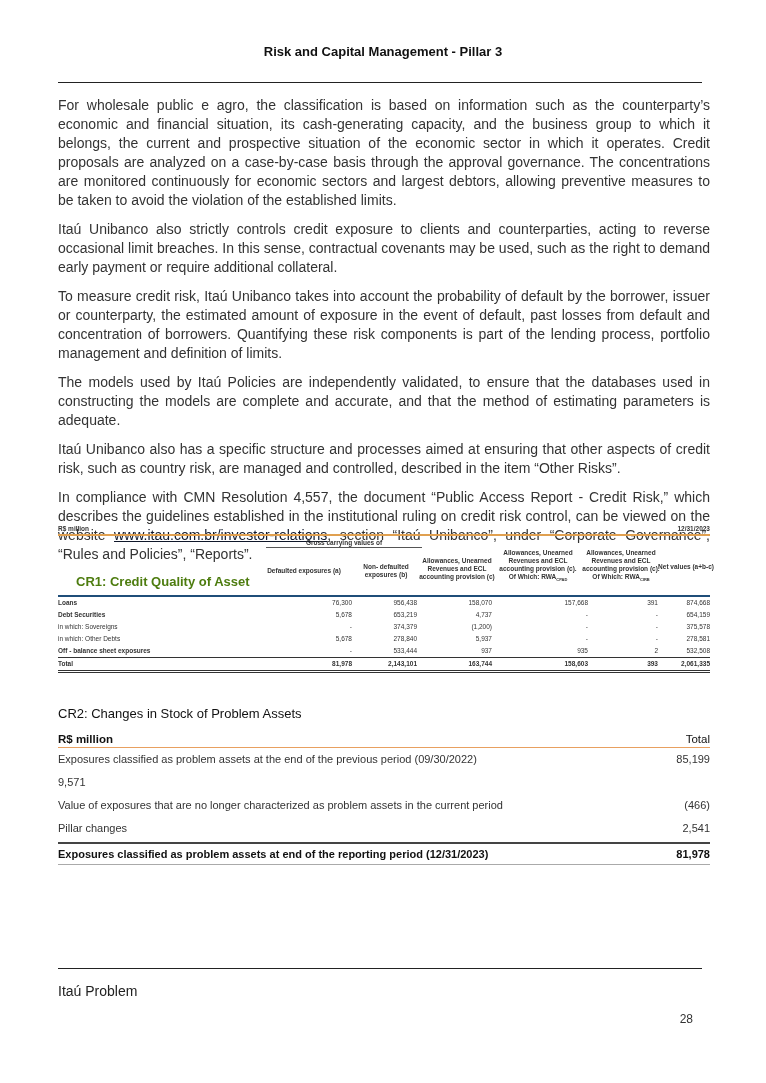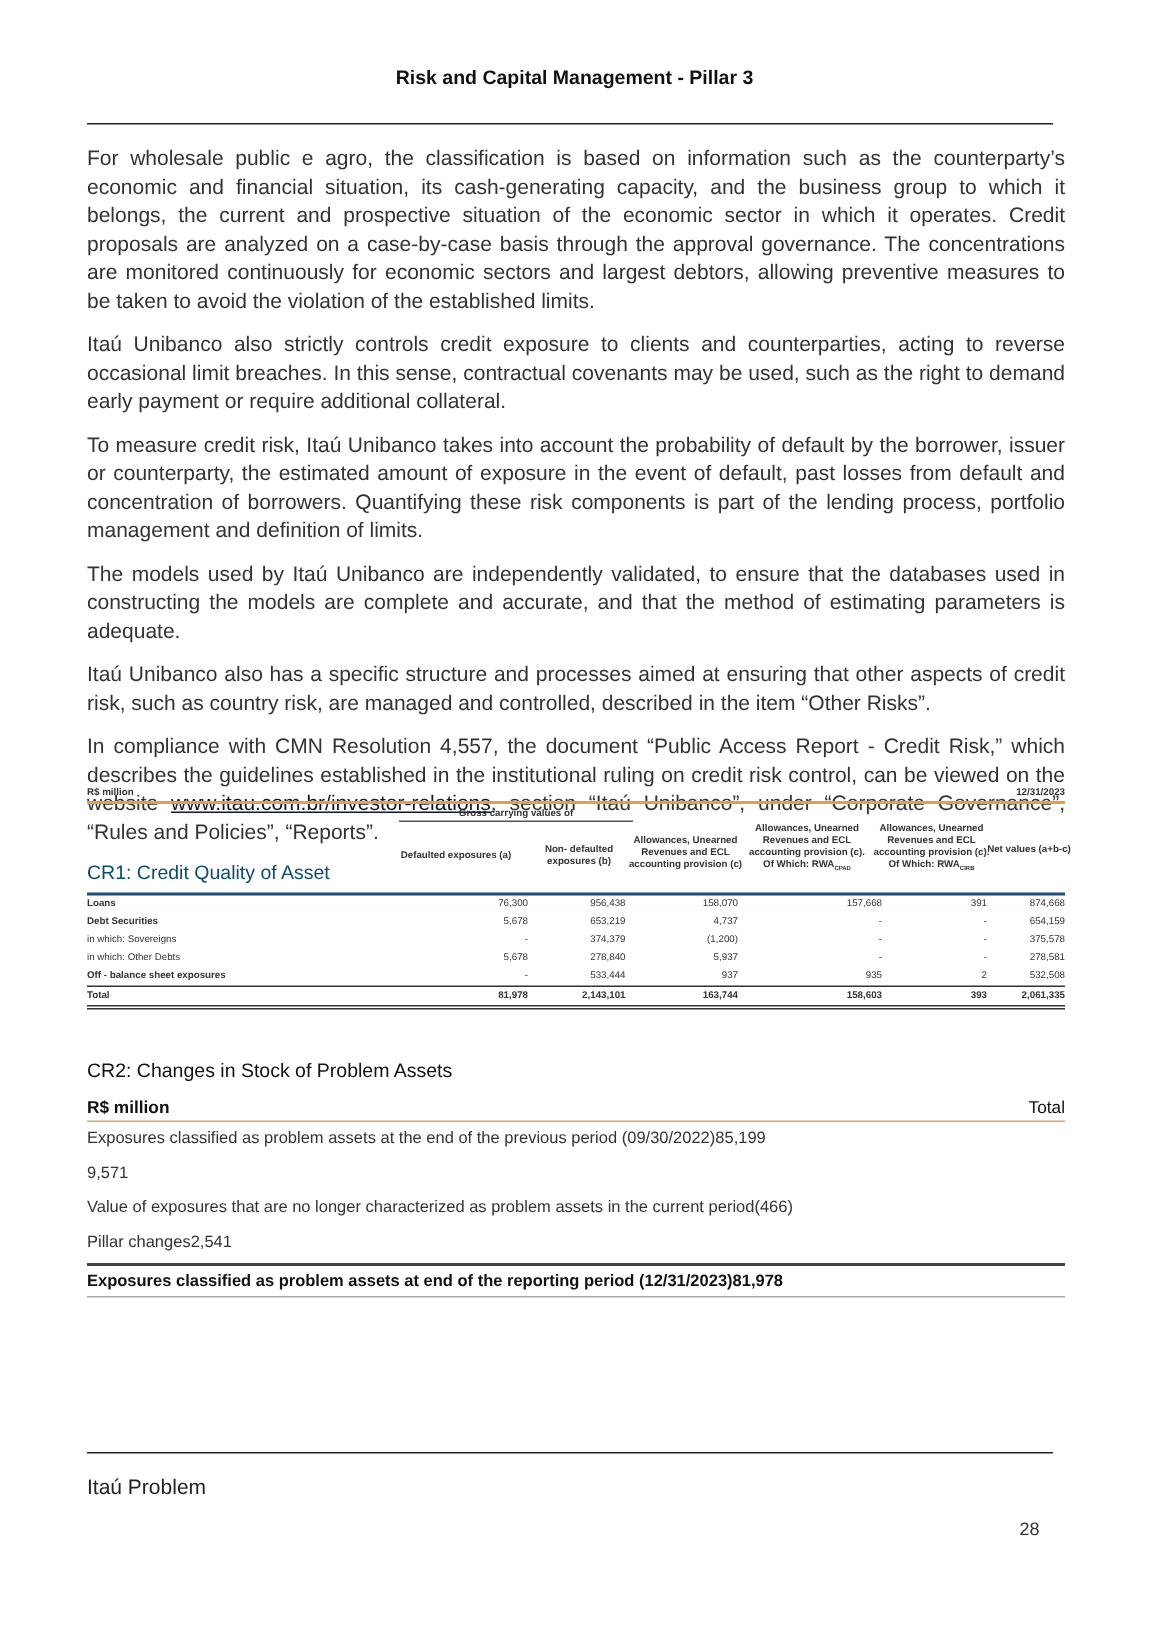--- a/index.html
+++ b/index.html
@@ -2,57 +2,57 @@
 <html><head>
 <meta charset="utf-8">
 <style>
   html, body { margin:0; padding:0; background:#ffffff; }
   body { width:766px; height:1083px; position:relative; font-family:"Liberation Sans", sans-serif; color:#222; overflow:hidden; }
   .page-header { position:absolute; top:44px; left:0; width:766px; text-align:center; font-size:13px; font-weight:bold; color:#111; }
   .header-rule { position:absolute; top:82px; left:58px; width:644px; border-top:1px solid #222; }
   .body { position:absolute; top:96px; left:58px; width:652px; }
   .para { font-size:14px; line-height:19px; text-align:justify; margin:0 0 10px 0; color:#333; }
   .para a { color:#0f172a; text-decoration:underline; }
-  .section-title { font-size:13px; font-weight:normal; color:#0c4a6e; margin:4px 0 6px 0; }
+  .section-title { font-size:13px; font-weight:bold; color:#4d7c0f; margin:4px 0 6px 18px; }
   
   .cr1 { position:absolute; top:525px; left:58px; width:652px; font-size:6.5px; color:#333; }
   .cr1-top { display:flex; justify-content:space-between; font-weight:bold; padding:0 0 2px 0; border-bottom:2px solid #e0a050; }
   .cr1-gcv { position:absolute; top:14px; left:208px; width:156px; text-align:center; font-weight:bold; border-bottom:1px solid #555; padding-bottom:1px; }
   .cr1-heads { position:absolute; top:24px; left:0; width:652px; height:42px; }
   .cr1-heads .h { position:absolute; font-weight:bold; text-align:center; line-height:8px; }
   .cr1-body { position:absolute; top:70px; left:0; width:652px; border-top:2px solid #1f4e79; }
   .cr1-row { display:flex; height:12px; line-height:12px; }
   .cr1-row .lbl { width:200px; }
   .cr1-row .c { text-align:right; }
   .cr1-row.bold { font-weight:bold; }
   .cr1-row.total { font-weight:bold; border-top:1px solid #333; border-bottom:3px double #333; }
   .w1{width:94px}.w2{width:65px}.w3{width:75px}.w4{width:96px}.w5{width:70px}.w6{width:52px}
   
   .cr2 { position:absolute; top:706px; left:58px; width:652px; font-size:11px; color:#333; }
   .cr2-title { font-size:13px; font-weight:normal; color:#111; margin-bottom:12px; }
   .cr2-head { display:flex; justify-content:space-between; align-items:flex-end; border-bottom:1px solid #e8a060; padding-bottom:2px; }
   .cr2-head .l { font-weight:bold; font-size:11.5px; color:#111; }
   .cr2-head .r { font-size:11.5px; color:#111; }
-  .cr2-row { display:flex; height:23px; line-height:23px; }
+  .cr2-row { display:flex; justify-content:space-between; height:23px; line-height:23px; }
   .cr2-row.total { font-weight:bold; color:#111; border-top:2px solid #444; border-bottom:1px solid #aaa; height:20px; line-height:20px; margin-top:2px; }
   .footer-rule { position:absolute; top:968px; left:58px; width:644px; border-top:1px solid #222; }
   .footer-brand { position:absolute; top:983px; left:58px; font-size:14px; color:#222; }
   .page-number { position:absolute; top:1012px; right:73px; font-size:12px; color:#333; }
 </style>
 </head>
 <body>
 
 <div class="page-header">Risk and Capital Management - Pillar 3</div>
 <div class="header-rule"></div>
 
 <div class="body">
   <p class="para">For wholesale public e agro, the classification is based on information such as the counterparty’s economic and financial situation, its cash-generating capacity, and the business group to which it belongs, the current and prospective situation of the economic sector in which it operates. Credit proposals are analyzed on a case-by-case basis through the approval governance. The concentrations are monitored continuously for economic sectors and largest debtors, allowing preventive measures to be taken to avoid the violation of the established limits.</p>
   <p class="para">Itaú Unibanco also strictly controls credit exposure to clients and counterparties, acting to reverse occasional limit breaches. In this sense, contractual covenants may be used, such as the right to demand early payment or require additional collateral.</p>
   <p class="para">To measure credit risk, Itaú Unibanco takes into account the probability of default by the borrower, issuer or counterparty, the estimated amount of exposure in the event of default, past losses from default and concentration of borrowers. Quantifying these risk components is part of the lending process, portfolio management and definition of limits.</p>
-  <p class="para">The models used by Itaú Unibanco are independently validated, to ensure that the databases used in constructing the models are complete and accurate, and that the method of estimating parameters is adequate.</p>
+  <p class="para">The models used by Itaú Policies are independently validated, to ensure that the databases used in constructing the models are complete and accurate, and that the method of estimating parameters is adequate.</p>
   <p class="para">Itaú Unibanco also has a specific structure and processes aimed at ensuring that other aspects of credit risk, such as country risk, are managed and controlled, described in the item “Other Risks”.</p>
   <p class="para"><span>In compliance with CMN Resolution 4,557, the document “Public Access Report - Credit Risk,” which describes the guidelines established in the institutional ruling on credit risk control, can be viewed on the website </span><a>www.itau.com.br/investor-relations</a><span>, section “Itaú Unibanco”, under “Corporate Governance”, “Rules and Policies”, “Reports”.</span></p>
   <div class="section-title">CR1: Credit Quality of Asset</div>
 </div>
 
 <div class="cr1">
   <div class="cr1-top">
     <span>R$ million</span>
     <span>12/31/2023</span>
   </div>

